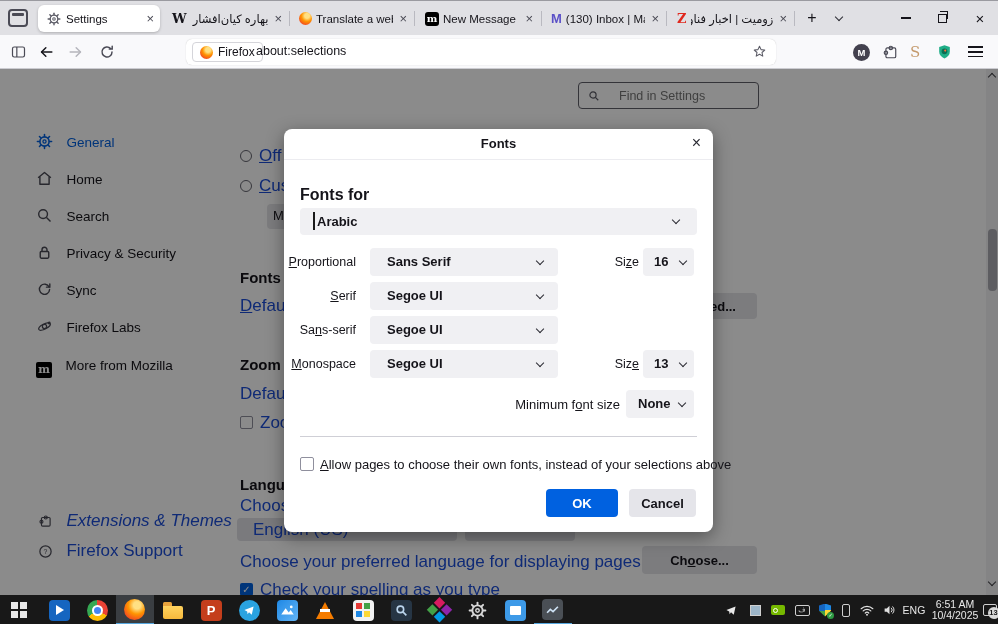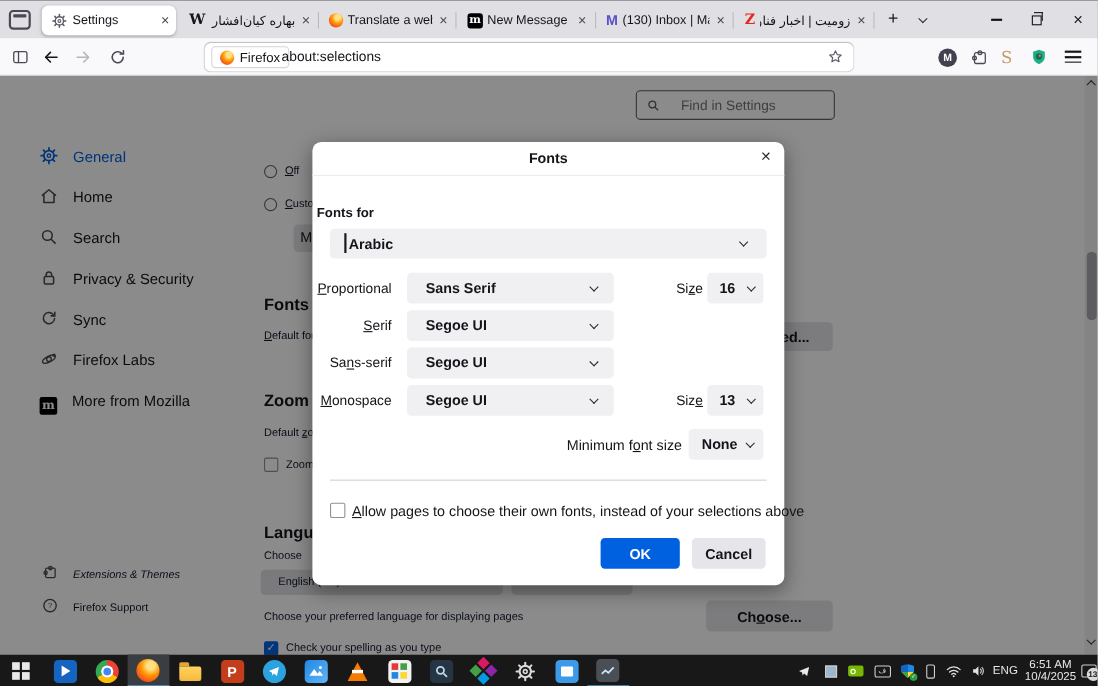--- a/index.html
+++ b/index.html
@@ -16,21 +16,21 @@
   .tab .tclose{color:#4a4a55;font-size:13px;margin-right:6px;margin-left:2px;}
   .tsep{top:10px;width:1px;height:15px;background:#b9b9c0;}
   .favsq{width:14px;height:14px;border-radius:3px;display:flex;align-items:center;justify-content:center;flex:none;margin-left:8px;}
   .winbtn{top:6px;width:28px;height:22px;display:flex;align-items:center;justify-content:center;color:#15141a;}
   
   .toolbar{left:0;top:34px;width:998px;height:34px;background:#f9f9fb;border-bottom:1px solid #ccccd1;z-index:30;}
   .urlbar{left:186px;top:4px;width:590px;height:26px;background:#fff;border-radius:6px;box-shadow:0 0 1px rgba(0,0,0,.25);}
   .chip{left:6px;top:3px;height:20px;border:1px solid #d5d5da;border-radius:4px;display:flex;align-items:center;padding:0 7px;background:#fff;font-size:12px;color:#15141a;gap:5px;}
   .ffball{width:13px;height:13px;border-radius:50%;background:radial-gradient(circle at 62% 30%,#ffe083 0 20%,#ff9500 45%,#f4511e 75%,#d63a12 100%);}
   
-  .txt{color:#0f172a;font-size:10px;line-height:16px;white-space:nowrap;}
+  .txt{color:#1d4ed8;font-size:17px;line-height:16px;white-space:nowrap;}
   .h2{color:#15141a;font-size:15px;font-weight:600;white-space:nowrap;}
   .side{font-size:13.5px;color:#15141a;white-space:nowrap;}
   .radio{width:12px;height:12px;border:1px solid #64646e;border-radius:50%;background:#fff;}
   .cbx{width:13px;height:13px;border:1px solid #8f8f9d;border-radius:2px;background:#fff;}
   .greybtn{background:#e3e3e8;border-radius:4px;color:#15141a;font-size:13px;}
   .greybar{background:#e0e0e5;border-radius:4px;}
   .overlay{left:0;top:68px;width:998px;height:526px;background:rgba(0,0,0,0.455);z-index:5;}
   
   .dialog{left:284px;top:128px;width:429px;height:403px;background:#fff;border-radius:8px;box-shadow:0 5px 18px rgba(0,0,0,.4);z-index:10;}
   .dd{position:absolute;background:#f0f0f3;border-radius:4px;}
@@ -316,21 +316,21 @@
   <div class="ab" style="left:988.5px;top:73px;width:6px;height:6px;border-left:1.6px solid #3f3f45;border-top:1.6px solid #3f3f45;transform:rotate(45deg);"></div>
   <div class="ab" style="left:988.5px;top:578px;width:6px;height:6px;border-right:1.6px solid #3f3f45;border-bottom:1.6px solid #3f3f45;transform:rotate(45deg);"></div>
 
   <div class="ab overlay"></div>
 
   <div class="ab dialog">
     <div class="ab" style="left:0;right:0;top:7px;text-align:center;font-size:13px;font-weight:700;color:#15141a;">Fonts</div>
     <div class="ab" style="right:12px;top:5px;font-size:16px;color:#2b2b33;">×</div>
     <div class="ab" style="left:0;right:0;top:30px;border-top:1px solid #ececf0;"></div>
 
-    <span class="ab" style="left:4px;top:57px;font-size:12px;font-weight:700;color:#15141a;">Fonts for</span>
+    <span class="ab" style="left:16px;top:57px;font-size:16px;font-weight:700;color:#15141a;">Fonts for</span>
 
     <div class="dd" style="left:16px;top:79px;width:397px;height:27px;">
       <span class="ddtext">Arabic</span>
       <span class="chev" style="right:18px;top:9px;"></span>
     </div>
     <div class="ab" style="left:29px;top:83px;width:1.5px;height:18px;background:#1a1a1a;z-index:11;"></div>
 
     <span class="rlabel" style="right:357px;top:126px;"><i></i><i class="ak">P</i><i>roportional</i></span>
     <div class="dd" style="left:86px;top:119px;width:188px;height:28px;">
       <span class="ddtext">Sans Serif</span>

